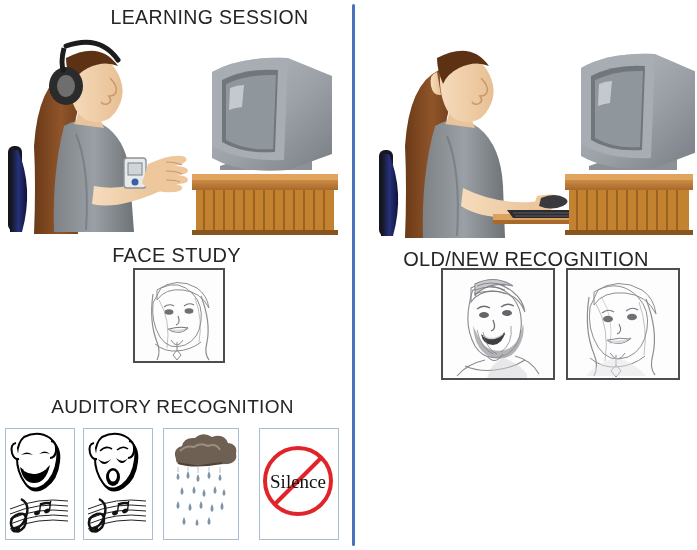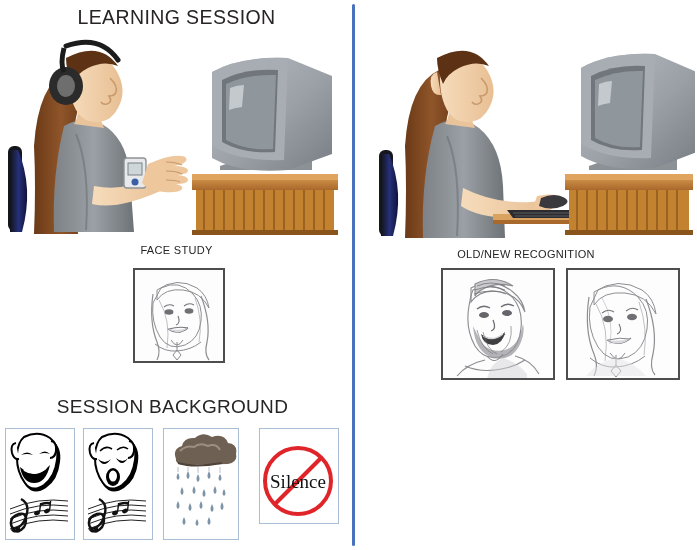--- a/index.html
+++ b/index.html
@@ -4,22 +4,22 @@
 <style>
   html,body{margin:0;padding:0;background:#fff;}
   body{width:697px;height:550px;position:relative;overflow:hidden;
        font-family:"Liberation Sans",sans-serif;color:#231f20;}
   .panel{position:absolute;top:0;height:550px;}
   #left-panel{left:0;width:353px;}
   #right-panel{left:355px;width:342px;}
   .divider{position:absolute;left:352px;top:4px;width:3px;height:542px;
            background:#4a72bc;border-radius:2px;}
   .heading{position:absolute;text-align:center;font-size:19.5px;
-           letter-spacing:.4px;font-weight:400;color:#272425;white-space:nowrap;}
-  .sub-heading{position:absolute;text-align:center;font-size:11px;
+           letter-spacing:.4px;font-weight:400;color:#272425;white-space:nowrap;margin-left:33px;}
+  .sub-heading{position:absolute;text-align:center;font-size:20px;
            letter-spacing:.3px;color:#272425;white-space:nowrap;}
   .scene{position:absolute;}
   .face-frame{position:absolute;background:#fff;border:2px solid #4d4d4d;
               box-sizing:border-box;overflow:hidden;}
   .aud-card{position:absolute;background:#fff;border:1.5px solid #a9bdd4;
             box-sizing:border-box;overflow:hidden;}
   svg{display:block;}
 </style>
 </head>
 <body>
@@ -156,21 +156,21 @@
       <path d="M33 59 q10 7 20 -1 q-9 3 -20 1z" fill="#d9d9dd"></path>
       <g fill="none" stroke="#8b8b90" stroke-width="1">
         <path d="M20 74 q10 8 22 7 q14-1 24-9"></path>
         <path d="M36 70 q6 10 12 0"></path>
         <path d="M42 72 l0 8"></path>
         <path d="M42 80 l-4 5 4 5 4-5z"></path>
       </g>
     </svg>
   </div>
 
-  <div class="sub-heading" style="left:0;width:345px;top:396px;font-size:19px;">SESSION BACKGROUND</div>
+  <div class="sub-heading" style="left:0;width:345px;top:396px;font-size:19px;">AUDITORY RECOGNITION</div>
 
   <div class="aud-card" style="left:5px;top:428px;width:70px;height:112px;">
     <svg width="67" height="109" viewBox="0 0 67 109">
       <g>
         <path d="M20 10 q14-7 26 1 q10 7 8 22 q-2 18 -14 26 q-12 8 -20 -2 q-9-12 -8-30 q1-12 8-17z" fill="#000"></path>
         <path d="M18 8 q14-7 26 1 q9 7 7 22 q-2 17 -13 25 q-12 8 -19 -2 q-9-12 -8-29 q1-12 7-17z" fill="#fff" stroke="#000" stroke-width="2"></path>
         <path d="M10 14 q-6 1 -4 10 q2 7 7 6" fill="#fff" stroke="#000" stroke-width="2"></path>
         <path d="M45 12 q6 1 5 10 q-1 7 -6 7" fill="#fff" stroke="#000" stroke-width="2"></path>
         <path d="M15 26 q6-5 12 0 q-6-2 -12 0z" fill="#000"></path>
         <path d="M33 25 q6-5 11 0 q-5-2 -11 0z" fill="#000"></path>
@@ -262,21 +262,21 @@
       <g stroke="#93a6b6" stroke-width="1" opacity=".7">
         <path d="M14 38 l0 5"></path>
           <path d="M24 38 l0 4"></path>
           <path d="M34 38 l0 6"></path>
         <path d="M45 38 l0 4"></path>
           <path d="M56 38 l0 6"></path>
       </g>
     </svg>
   </div>
 
-  <div class="aud-card" style="left:259px;top:428px;width:80px;height:96px;">
+  <div class="aud-card" style="left:259px;top:428px;width:80px;height:112px;">
     <svg width="77" height="109" viewBox="0 0 77 109">
       <g>
         <circle cx="38" cy="52" r="33" fill="none" stroke="#e0252a" stroke-width="4"></circle>
         <line x1="15" y1="75" x2="61" y2="29" stroke="#e0252a" stroke-width="4"></line>
       </g>
       <text x="38" y="59" text-anchor="middle" font-family="'Liberation Serif',serif" font-size="19" fill="#111">Silence</text>
     </svg>
   </div>
 </div>
 

